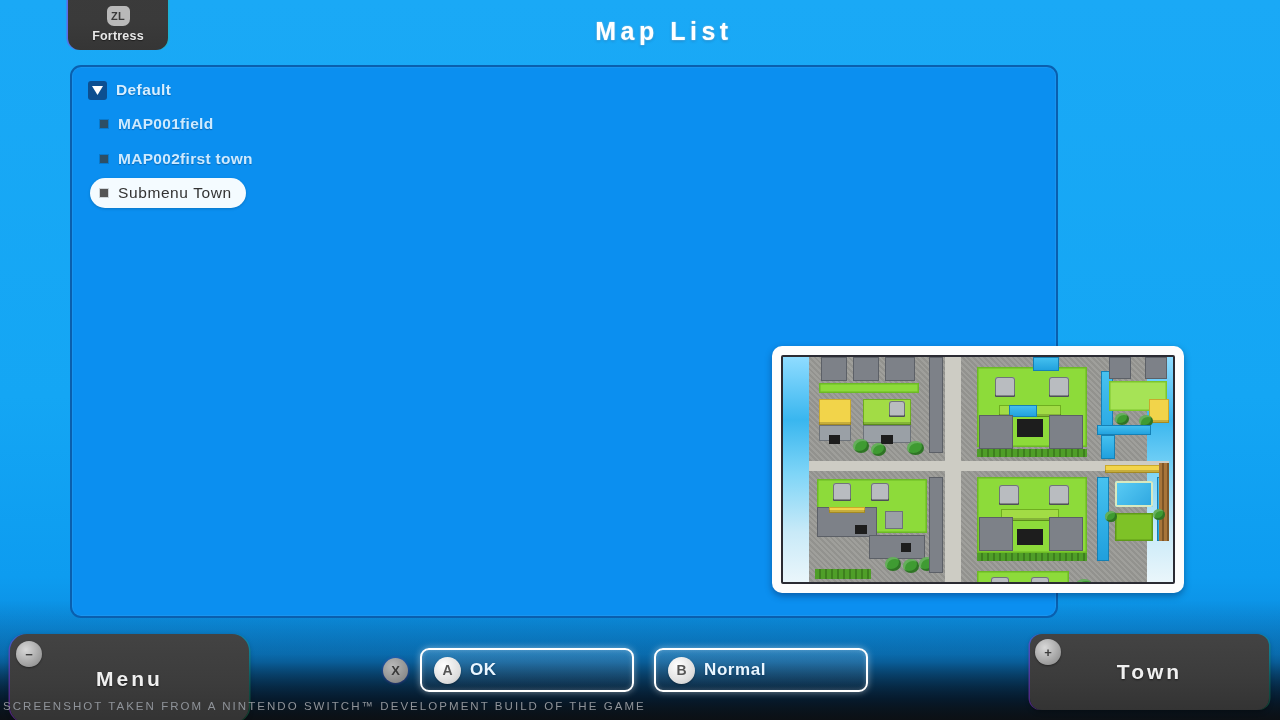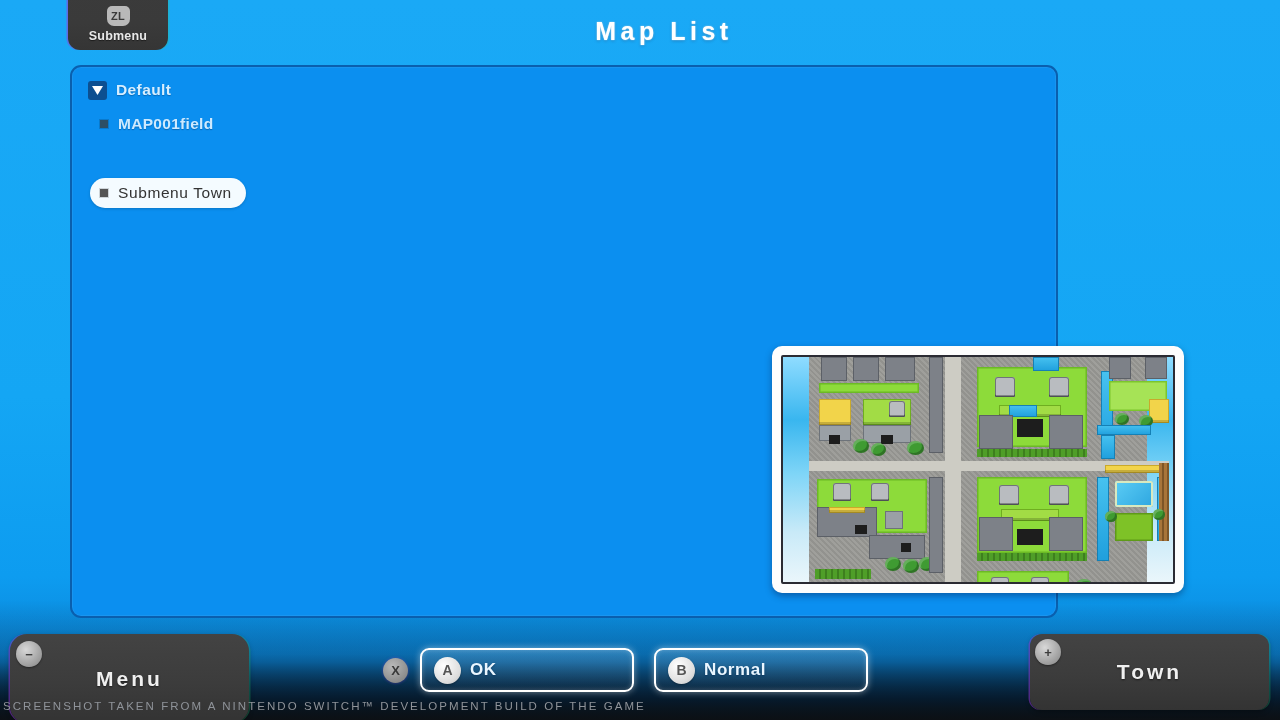--- a/index.html
+++ b/index.html
@@ -244,41 +244,45 @@
   }
 </style>
 </head>
 <body>
 
 <div id="bg-gradient"></div>
 <div id="bg-bottomfade"></div>
 
 <div id="submenu-chip">
   <div id="zl-glyph">ZL</div>
-  <div id="submenu-label">Submenu</div>
+  <div id="submenu-label">Fortress</div>
 </div>
 
 <div id="page-title">Map List</div>
 
 <div id="list-panel">
 
   <div class="tree-row group">
     <span class="disclosure">
       <svg width="11" height="9" viewBox="0 0 11 9">
           <polygon points="0,0 11,0 5.5,9" fill="#ffffff"></polygon>
         </svg>
     </span>
     <span class="group-label">Default</span>
   </div>
 
   <div class="tree-row child" style="top:42px">
     <span class="bullet"></span>
     <span class="child-label">MAP001field</span>
   </div>
 
+  <div class="tree-row child" style="top:77px">
+    <span class="bullet"></span>
+    <span class="child-label">MAP002first town</span>
+  </div>
 
   <div class="tree-row child selected" style="top:111px">
     <span class="bullet"></span>
     <span class="child-label">Submenu Town</span>
   </div>
 
 
   <div id="map-preview" style="left:700px; top:279px">
     <div id="map-frame">
       <div class="sky left"></div>

